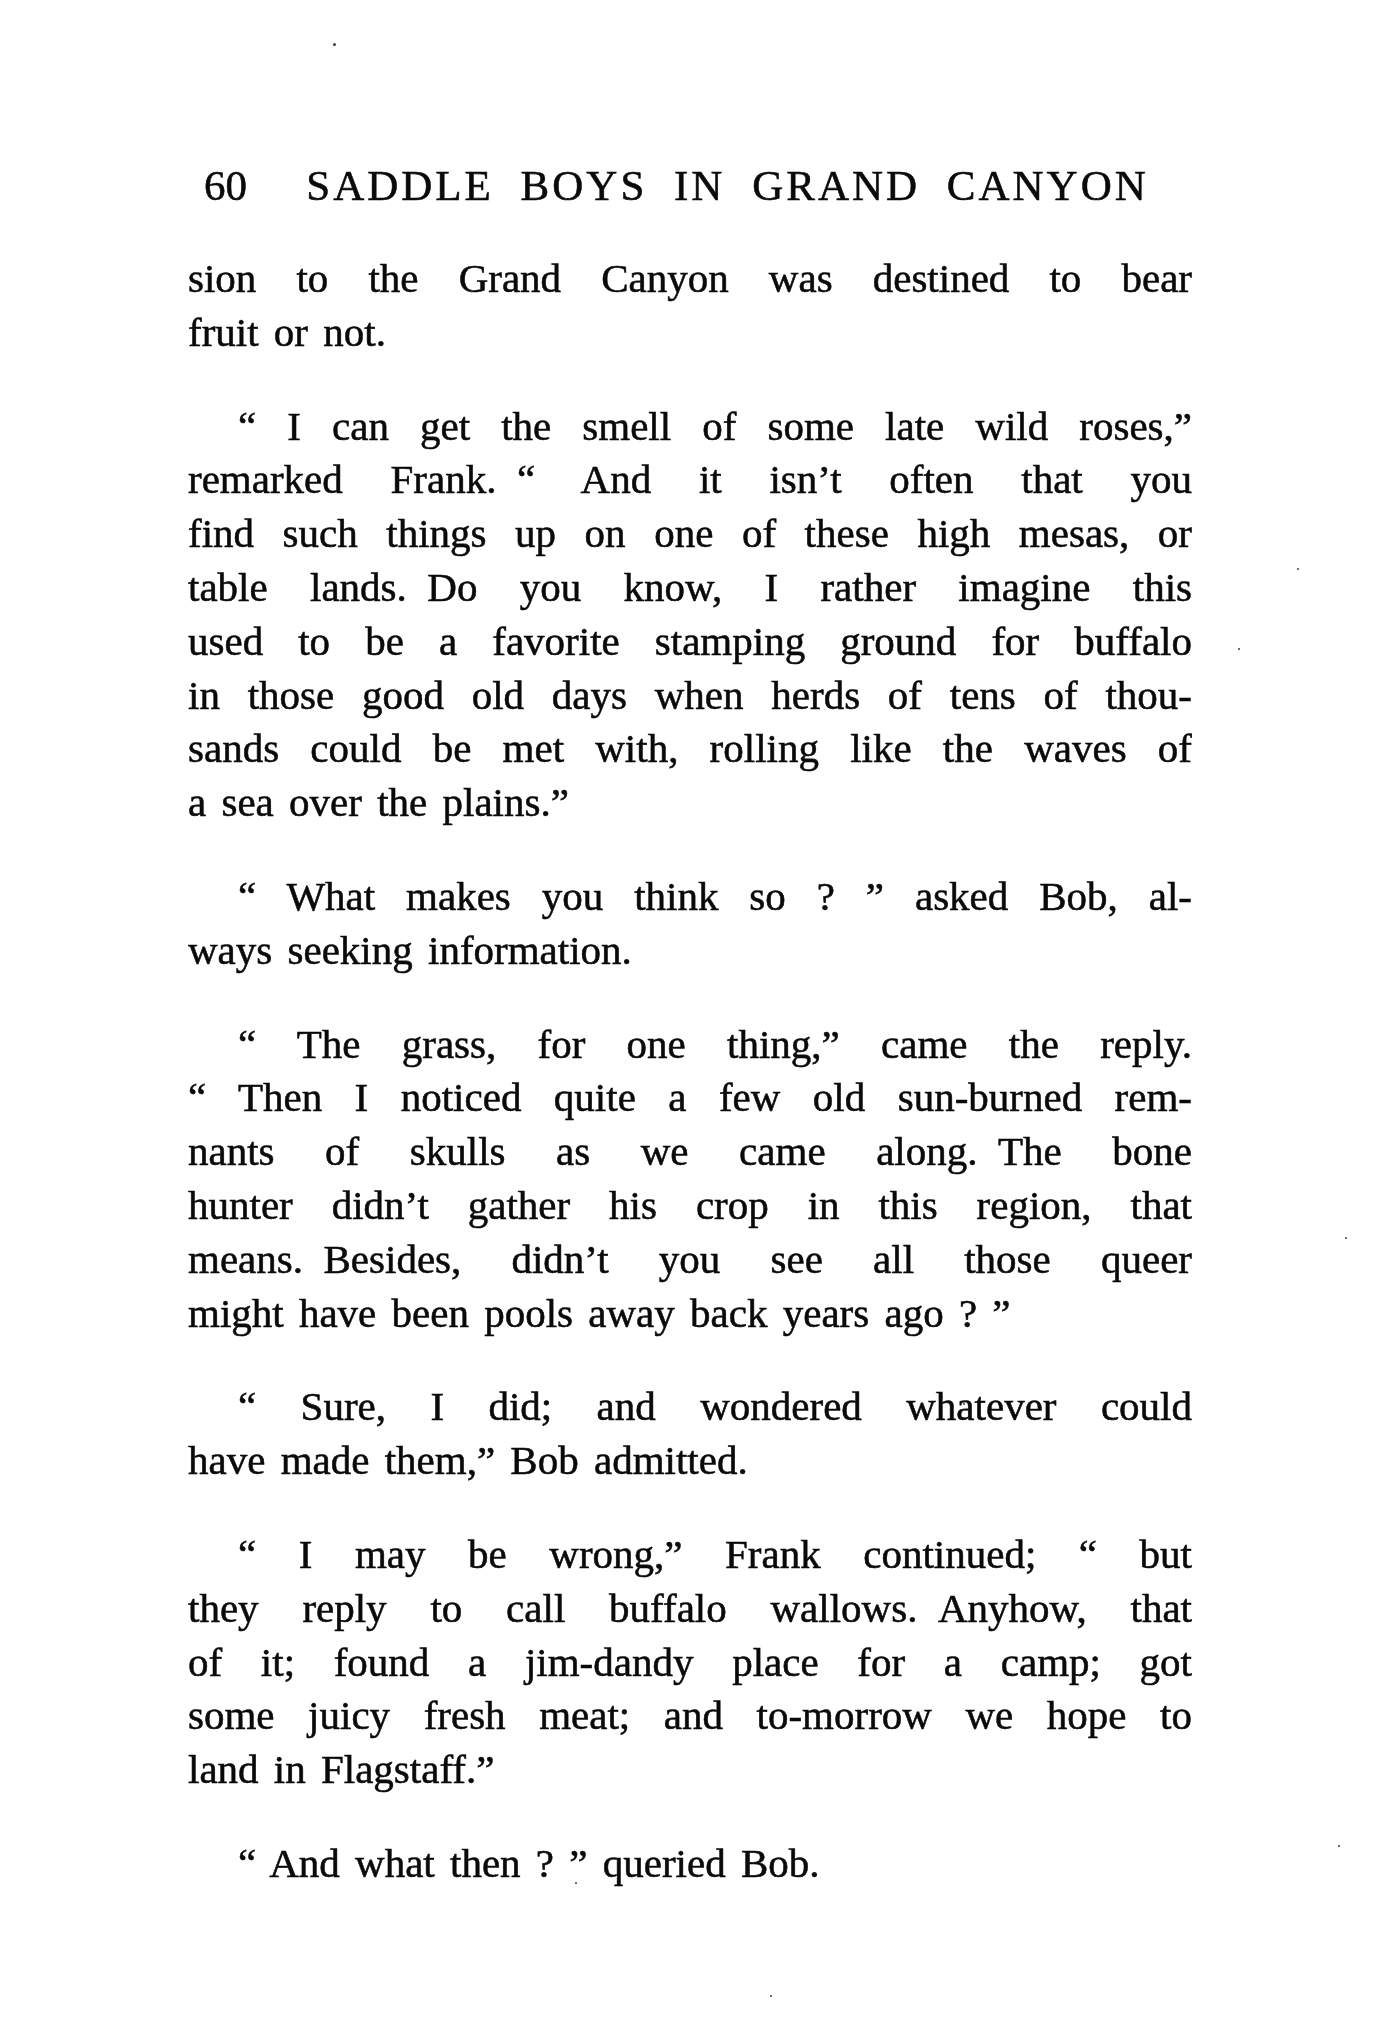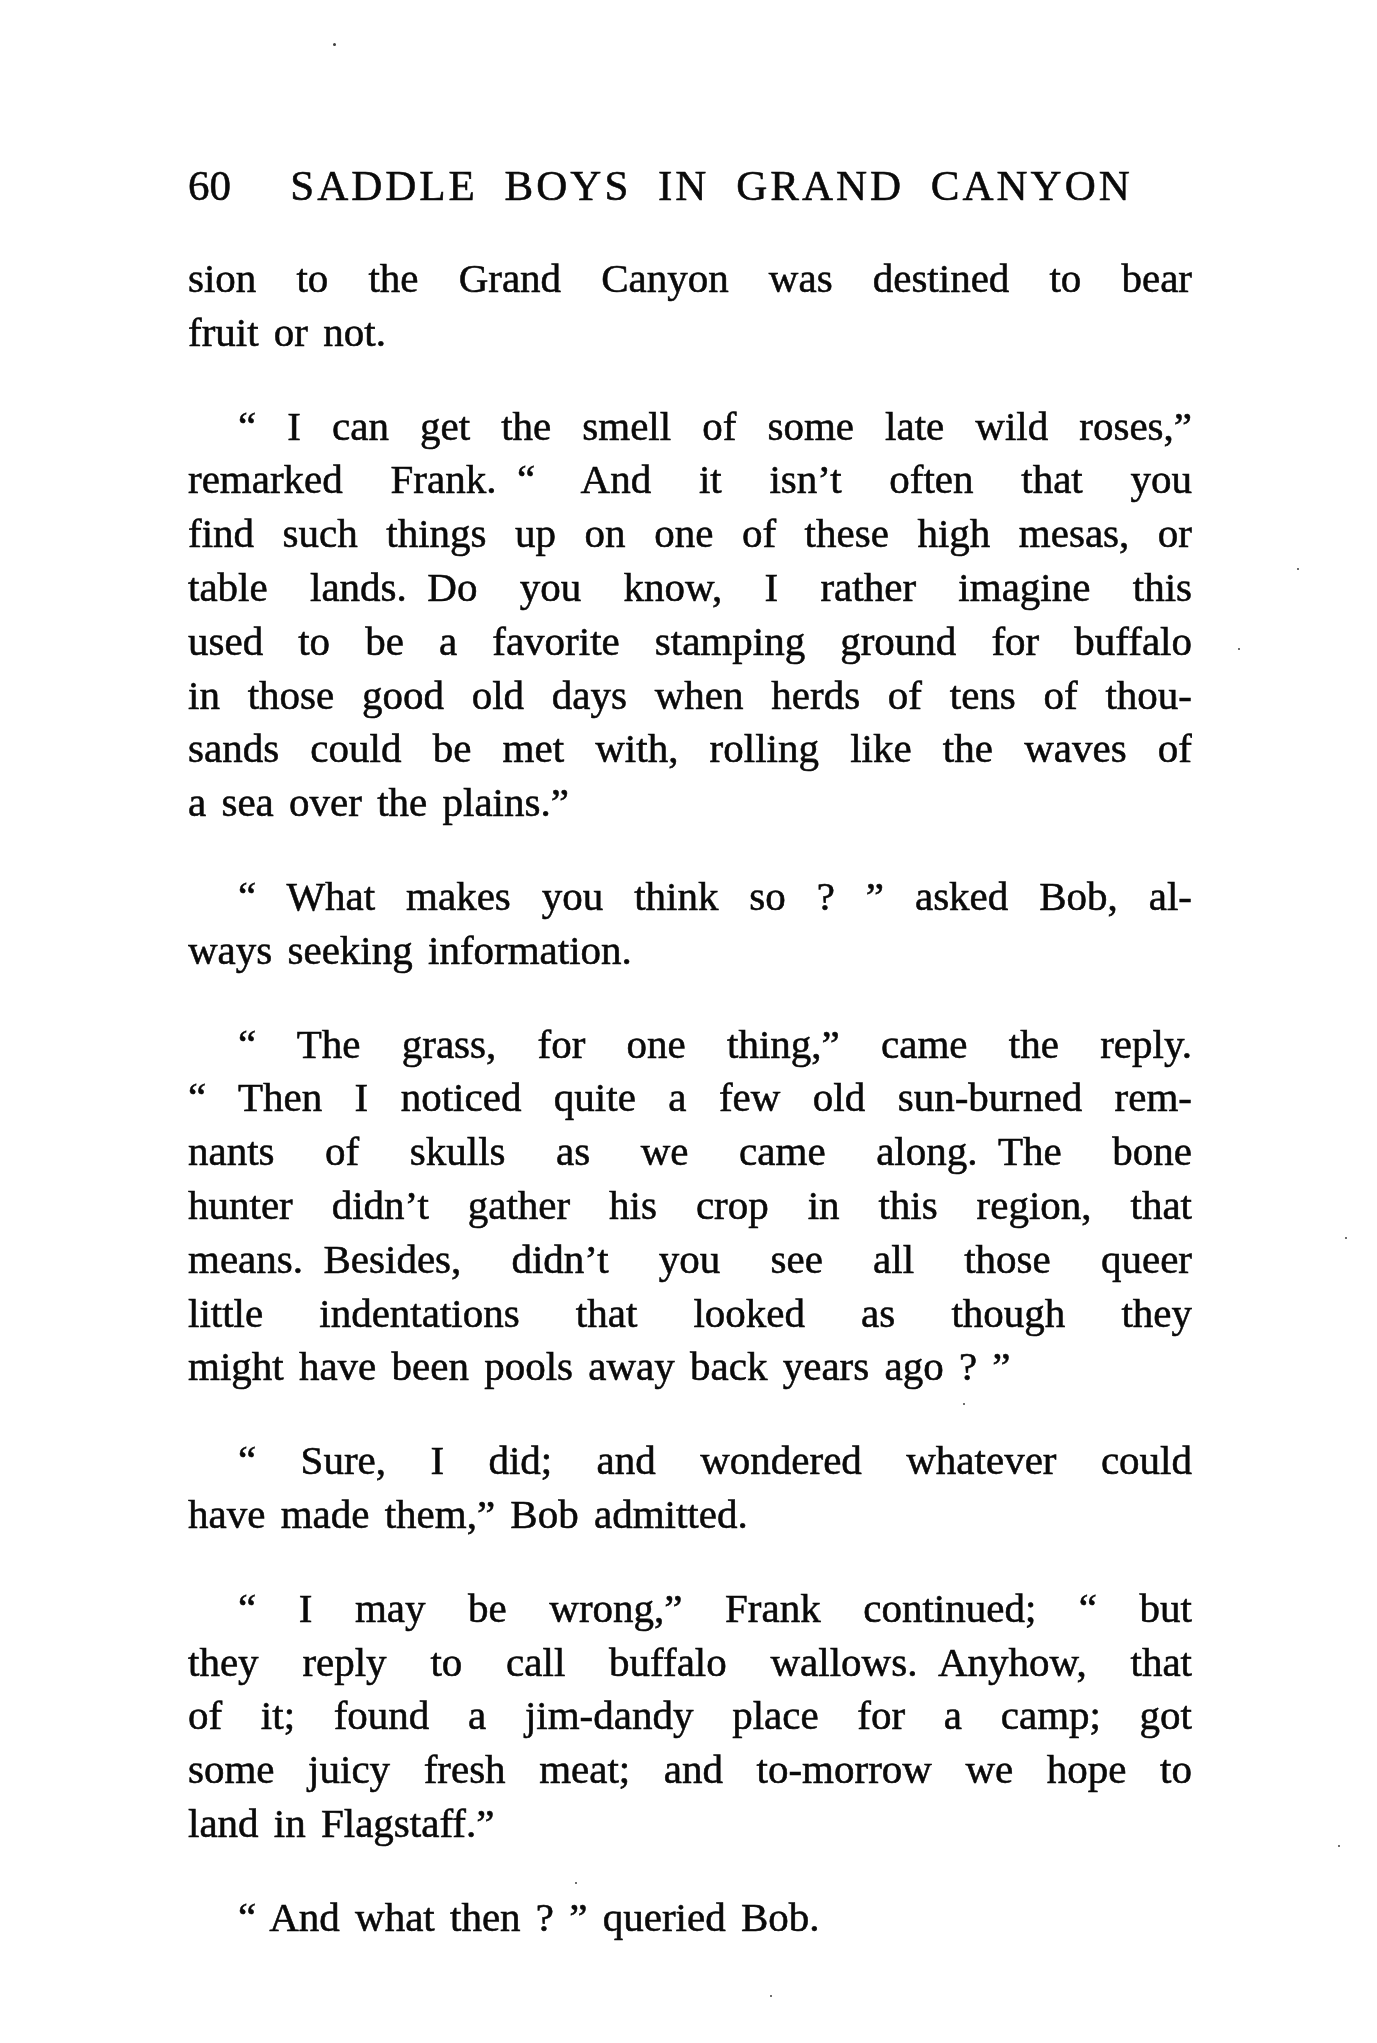--- a/index.html
+++ b/index.html
@@ -10,21 +10,21 @@
     color:#0a0a0a;
     position:relative;
     overflow:hidden;
   }
   .page{
     position:absolute;inset:0;background:#ffffff;
     -webkit-text-stroke:0.55px #0a0a0a;
   }
   .running-header{
     position:absolute;
-    left:188px;top:162px;width:1004px;
+    left:204px;top:162px;width:1004px;
     display:flex;align-items:baseline;
   }
   .page-number{
     font-size:43px;line-height:48px;
   }
   .running-title{
     flex:1;
     text-align:center;
     font-size:43px;line-height:48px;
     letter-spacing:3px;
@@ -77,21 +77,20 @@
       <div class="line">in those good old days when herds of tens of thou-</div>
       <div class="line">sands could be met with, rolling like the waves of</div>
       <div class="line para-end">a sea over the plains.”</div>
       <div class="line indent">“ What makes you think so ? ” asked Bob, al-</div>
       <div class="line para-end">ways seeking information.</div>
       <div class="line indent">“ The grass, for one thing,” came the reply.</div>
       <div class="line">“ Then I noticed quite a few old sun-burned rem-</div>
       <div class="line">nants of skulls as we came along. The bone</div>
       <div class="line">hunter didn’t gather his crop in this region, that</div>
       <div class="line">means. Besides, didn’t you see all those queer</div>
-      <div class="line">little indentations that looked as though they</div>
       <div class="line para-end">might have been pools away back years ago ? ”</div>
       <div class="line indent">“ Sure, I did; and wondered whatever could</div>
       <div class="line para-end">have made them,” Bob admitted.</div>
       <div class="line indent">“ I may be wrong,” Frank continued; “ but</div>
       <div class="line">they reply to call buffalo wallows. Anyhow, that</div>
       <div class="line">of it; found a jim-dandy place for a camp; got</div>
       <div class="line">some juicy fresh meat; and to-morrow we hope to</div>
       <div class="line para-end">land in Flagstaff.”</div>
       <div class="line indent para-end">“ And what then ? ” queried Bob.</div>
     </main>

